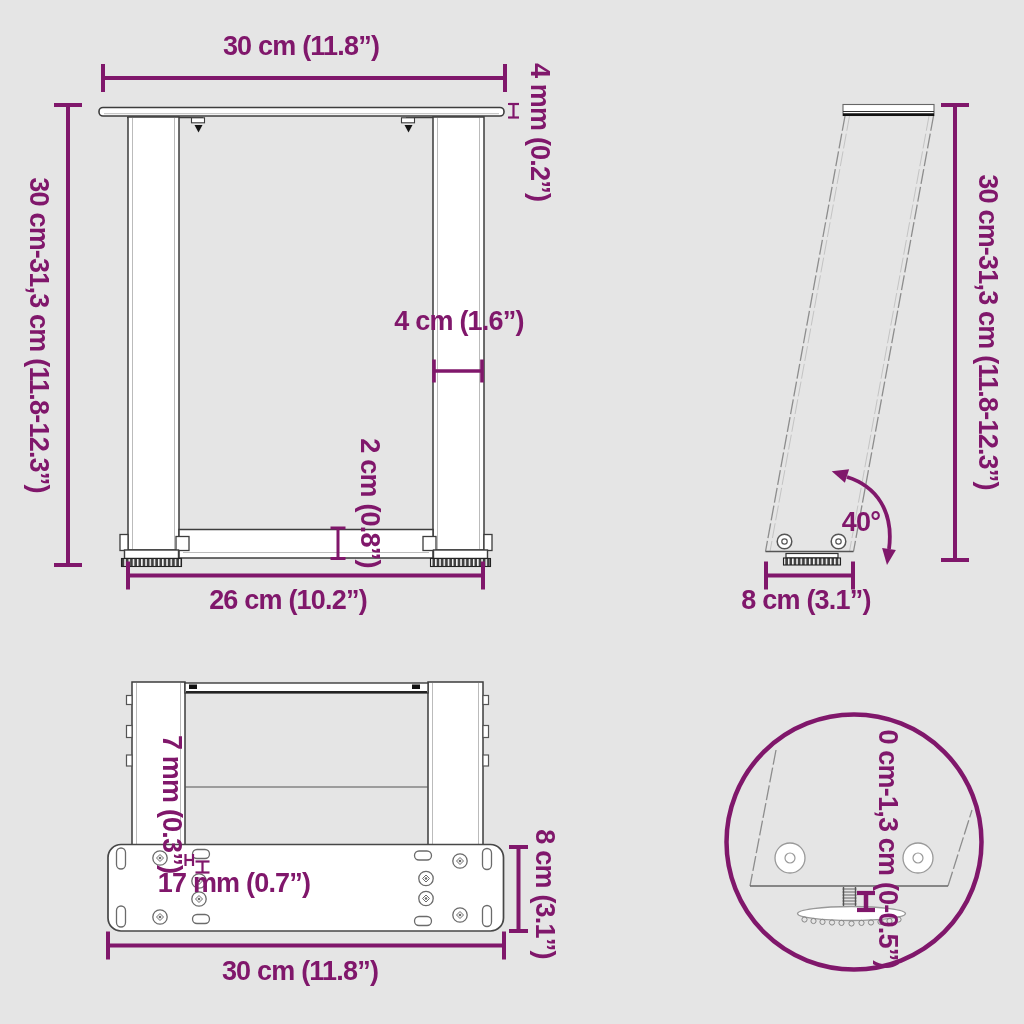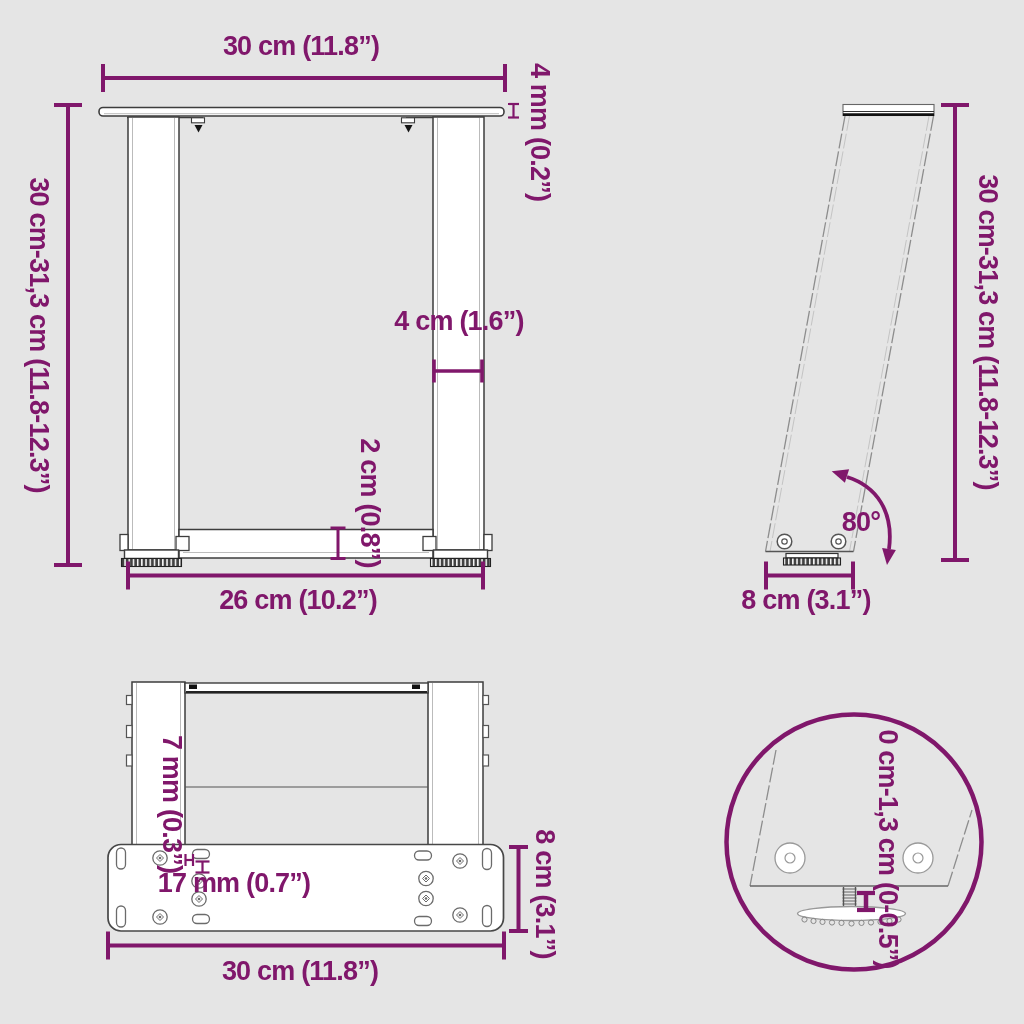--- a/index.html
+++ b/index.html
@@ -202,24 +202,24 @@
     </g>
     <circle class="mg" cx="854" cy="842" r="127.5" stroke-width="4.5"></circle>
   </g>
 </svg>
 
   <div class="lbl" style="left:301px;top:46px">30 cm (11.8”)</div>
   <div class="lbl v" style="left:540px;top:132px">4 mm (0.2”)</div>
   <div class="lbl v" style="left:39px;top:335px">30 cm-31,3 cm (11.8-12.3”)</div>
   <div class="lbl" style="left:459px;top:321px">4 cm (1.6”)</div>
   <div class="lbl v" style="left:370px;top:503px">2 cm (0.8”)</div>
-  <div class="lbl" style="left:298px;top:600px">26 cm (10.2”)</div>
+  <div class="lbl" style="left:288px;top:600px">26 cm (10.2”)</div>
 
   <div class="lbl v" style="left:988px;top:332px">30 cm-31,3 cm (11.8-12.3”)</div>
-  <div class="lbl" style="left:861px;top:522px">80°</div>
+  <div class="lbl" style="left:861px;top:522px">40°</div>
   <div class="lbl" style="left:806px;top:600px">8 cm (3.1”)</div>
 
   <div class="lbl v" style="left:172px;top:804px">7 mm (0.3”)</div>
   <div class="lbl" style="left:234px;top:883px">17 mm (0.7”)</div>
   <div class="lbl v" style="left:545px;top:894px">8 cm (3.1”)</div>
   <div class="lbl" style="left:300px;top:971px">30 cm (11.8”)</div>
 
   <div class="lbl v" style="left:888px;top:849px">0 cm-1,3 cm (0-0.5”)</div>
 </div>
 

